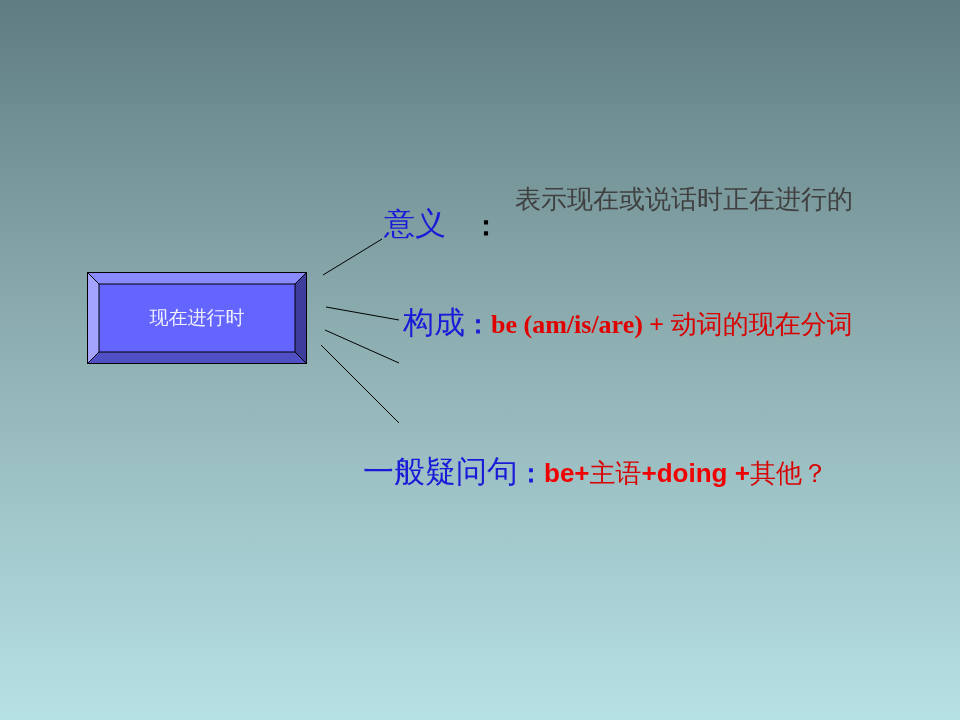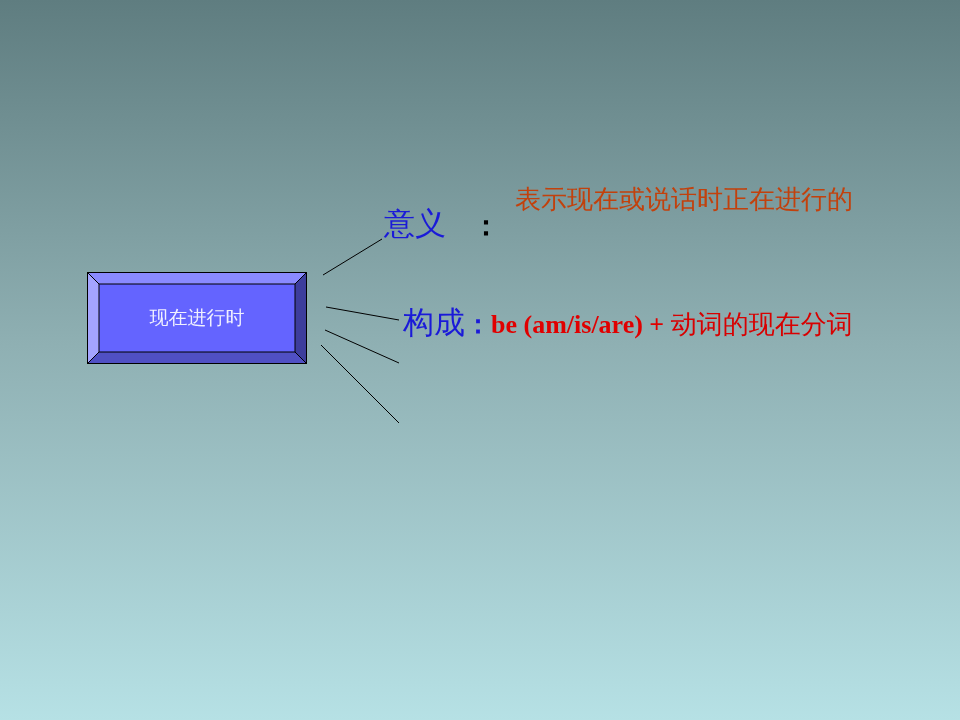--- a/index.html
+++ b/index.html
@@ -21,21 +21,21 @@
       font-family: "DejaVu Sans", "Liberation Sans", sans-serif;
     }
     .connectors { position: absolute; left: 0; top: 0; }
     .t { position: absolute; white-space: nowrap; line-height: 1; }
     .heading { color: #1a1ad8; font-size: 31px; }
     .colon-black { color: #000; font-size: 28px; font-weight: bold; }
     .colon-blue { color: #1a1ad8; font-size: 26px; font-weight: bold; }
     .red-cjk { color: #d80000; font-size: 26px; }
     .red-serif-bold { color: #e00000; font-family: "Liberation Serif", "DejaVu Serif", serif; font-weight: bold; font-size: 26px; }
     .red-sans-bold { color: #f00000; font-family: "Liberation Sans", "DejaVu Sans", sans-serif; font-weight: bold; font-size: 26px; }
-    .meaning-text { color: #c2410c; font-size: 26px; line-height: 34px; }
+    .meaning-text { color: #404040; font-size: 26px; line-height: 34px; }
   </style>
 </head>
 <body>
 
 <div class="slide">
 
   <div class="bevel-box">
     <svg width="218" height="90" viewBox="0 0 218 90">
       <polygon points="0,0 218,0 207,11 11,11" fill="#8a8aff"></polygon>
       <polygon points="0,0 11,11 11,79 0,90" fill="#a4a4ff"></polygon>
@@ -63,14 +63,17 @@
   <div class="t colon-black" style="left:472px; top:212px;">：</div>
   <div class="t meaning-text" style="left:515px; top:182px;">
     <div>表示现在或说话时正在进行的</div>
   </div>
 
   <div class="t" style="left:403px; top:307px;">
     <span class="heading">构成</span><span class="colon-blue">：</span><span class="red-serif-bold">be (am/is/are) + </span><span class="red-cjk">动词的现在分词</span>
   </div>
 
 
+  <div class="t" style="left:363px; top:456px;">
+    <span class="heading">一般疑问句</span><span class="colon-blue">：</span><span class="red-sans-bold">be+</span><span class="red-cjk">主语</span><span class="red-sans-bold">+doing +</span><span class="red-cjk">其他？</span>
+  </div>
 
 </div>
 
 </body></html>

